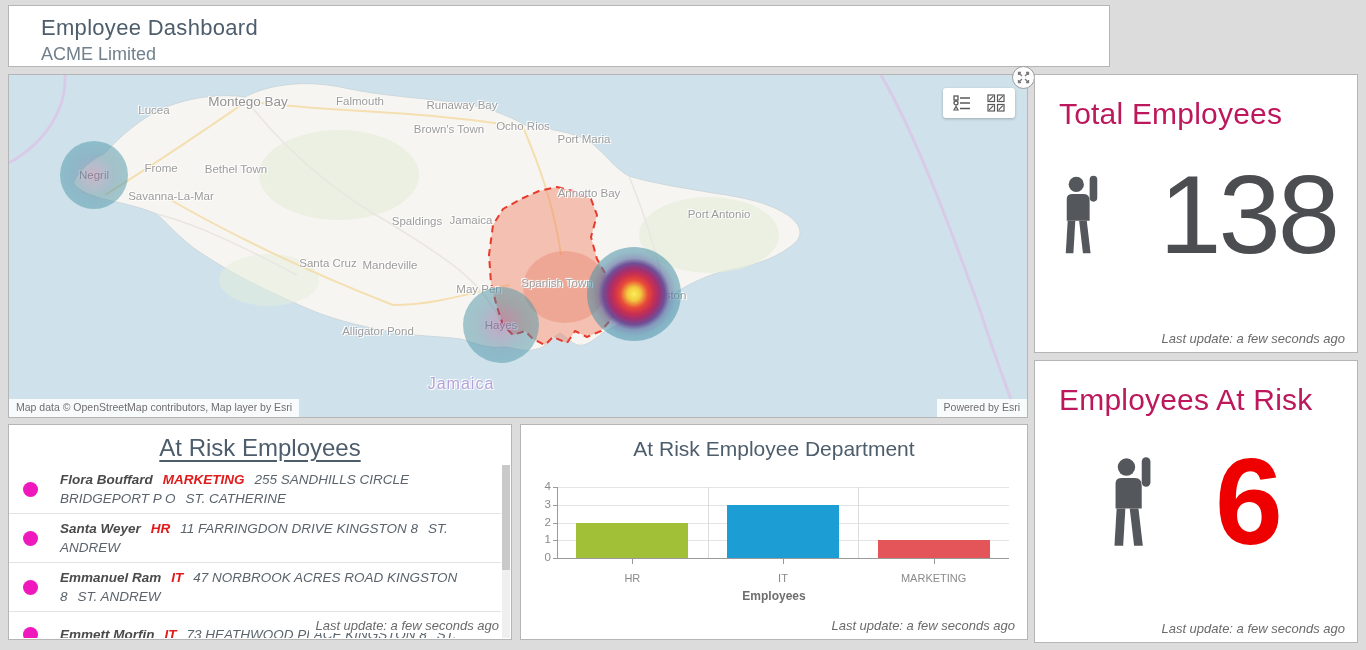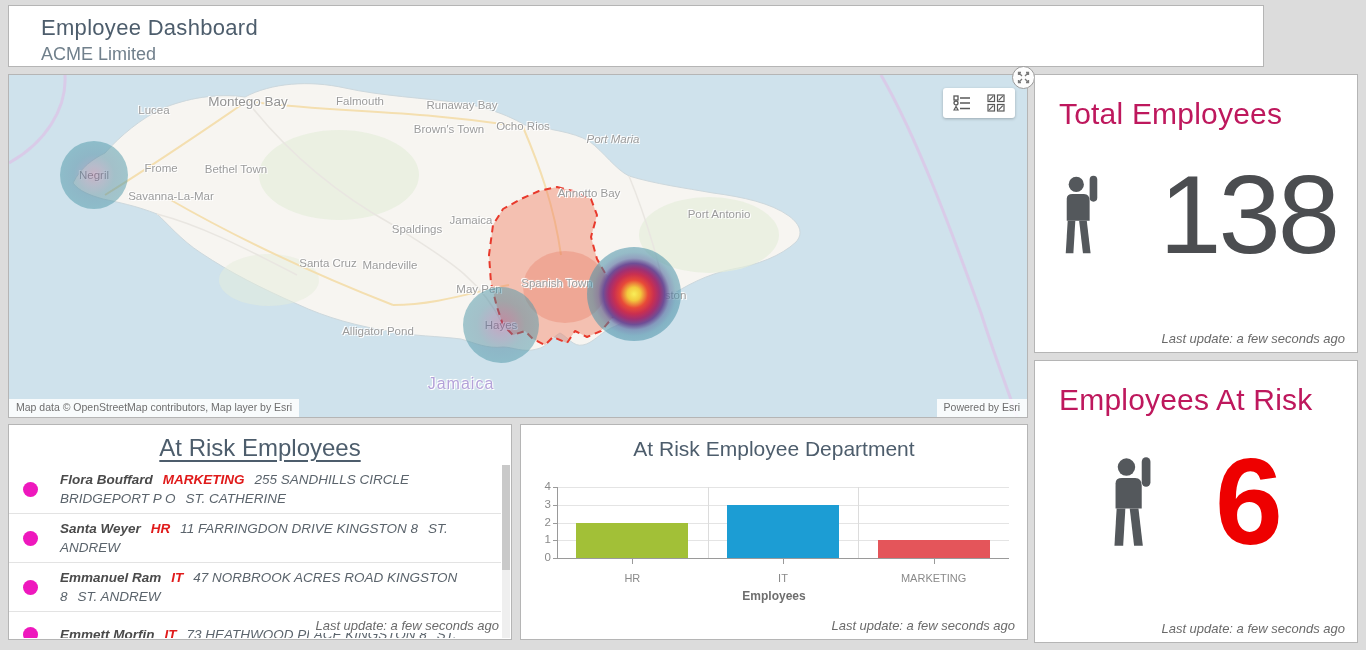--- a/index.html
+++ b/index.html
@@ -1,21 +1,21 @@
 <!DOCTYPE html>
 <html><head>
 <meta charset="utf-8">
 <style>
   * { margin:0; padding:0; box-sizing:border-box; }
   html,body { width:1366px; height:650px; }
   body { font-family:"Liberation Sans", sans-serif; background:#dcdcdc; position:relative; overflow:hidden; }
   .panel { position:absolute; background:#fff; border:1px solid #b5b5b5; }
 
   
-  #header { left:8px; top:5px; width:1256px; height:62px; padding:9px 0 0 32px; }
+  #header { left:8px; top:5px; width:1102px; height:62px; padding:9px 0 0 32px; }
   #header .title { font-size:22px; color:#4d5d6c; font-weight:400; letter-spacing:.3px; }
   #header .subtitle { font-size:18px; color:#71808c; margin-top:3px; }
 
   
   #map { left:8px; top:74px; width:1020px; height:344px; background:#cfe2ec; overflow:visible; }
   #map-canvas { position:absolute; inset:0; overflow:hidden; }
   #map svg.base { position:absolute; left:0; top:0; }
   .town { position:absolute; transform:translate(-50%,-50%); font-size:11.5px; color:#9b9b9b; white-space:nowrap;
           text-shadow:0 0 2px #fff,0 0 2px #fff,1px 1px 0 #fff,-1px -1px 0 #fff; }
   .town.big { font-size:13.5px; color:#939393; }
@@ -126,27 +126,27 @@
         L 484,150 L 494,134 L 512,124 L 530,116 Z"></path>
       <ellipse cx="556" cy="212" rx="42" ry="36" fill="rgba(225,105,80,0.28)"></ellipse>
     </svg>
     <div id="map-labels" style="position:absolute;inset:0;">
         <span class="town" style="left: 145px; top: 35px;">Lucea</span>
         <span class="town big" style="left: 239px; top: 26px;">Montego Bay</span>
         <span class="town" style="left: 351px; top: 18px; margin-top: 8px;">Falmouth</span>
         <span class="town" style="left: 453px; top: 30px;">Runaway Bay</span>
         <span class="town" style="left: 440px; top: 54px;">Brown's Town</span>
         <span class="town" style="left: 514px; top: 51px;">Ocho Rios</span>
-        <span class="town" style="left: 604px; top: 64px; font-style: italic;">Port Maria</span>
+        <span class="town" style="left: 575px; top: 64px;">Port Maria</span>
         <span class="town" style="left: 580px; top: 102px; margin-top: 16px;">Annotto Bay</span>
         <span class="town" style="left: 710px; top: 139px;">Port Antonio</span>
         <span class="town" style="left: 152px; top: 93px;">Frome</span>
         <span class="town" style="left: 227px; top: 94px;">Bethel Town</span>
         <span class="town" style="left: 162px; top: 121px;">Savanna-La-Mar</span>
-        <span class="town" style="left: 408px; top: 146px; margin-top: 8px;">Spaldings</span>
+        <span class="town" style="left: 408px; top: 146px;">Spaldings</span>
         <span class="town" style="left: 462px; top: 145px;">Jamaica</span>
         <span class="town" style="left: 319px; top: 188px;">Santa Cruz</span>
         <span class="town" style="left: 381px; top: 190px;">Mandeville</span>
         <span class="town" style="left: 470px; top: 214px;">May Pen</span>
         <span class="town" style="left: 548px; top: 208px;">Spanish Town</span>
         <span class="town" style="left: 655px; top: 220px;">Kingston</span>
         <span class="town" style="left: 369px; top: 256px;">Alligator Pond</span>
         <span class="town" style="left: 492px; top: 250px;">Hayes</span>
         <span class="town" style="left: 85px; top: 100px;">Negril</span>
         <span class="town country" style="left: 452px; top: 309px;">Jamaica</span>

